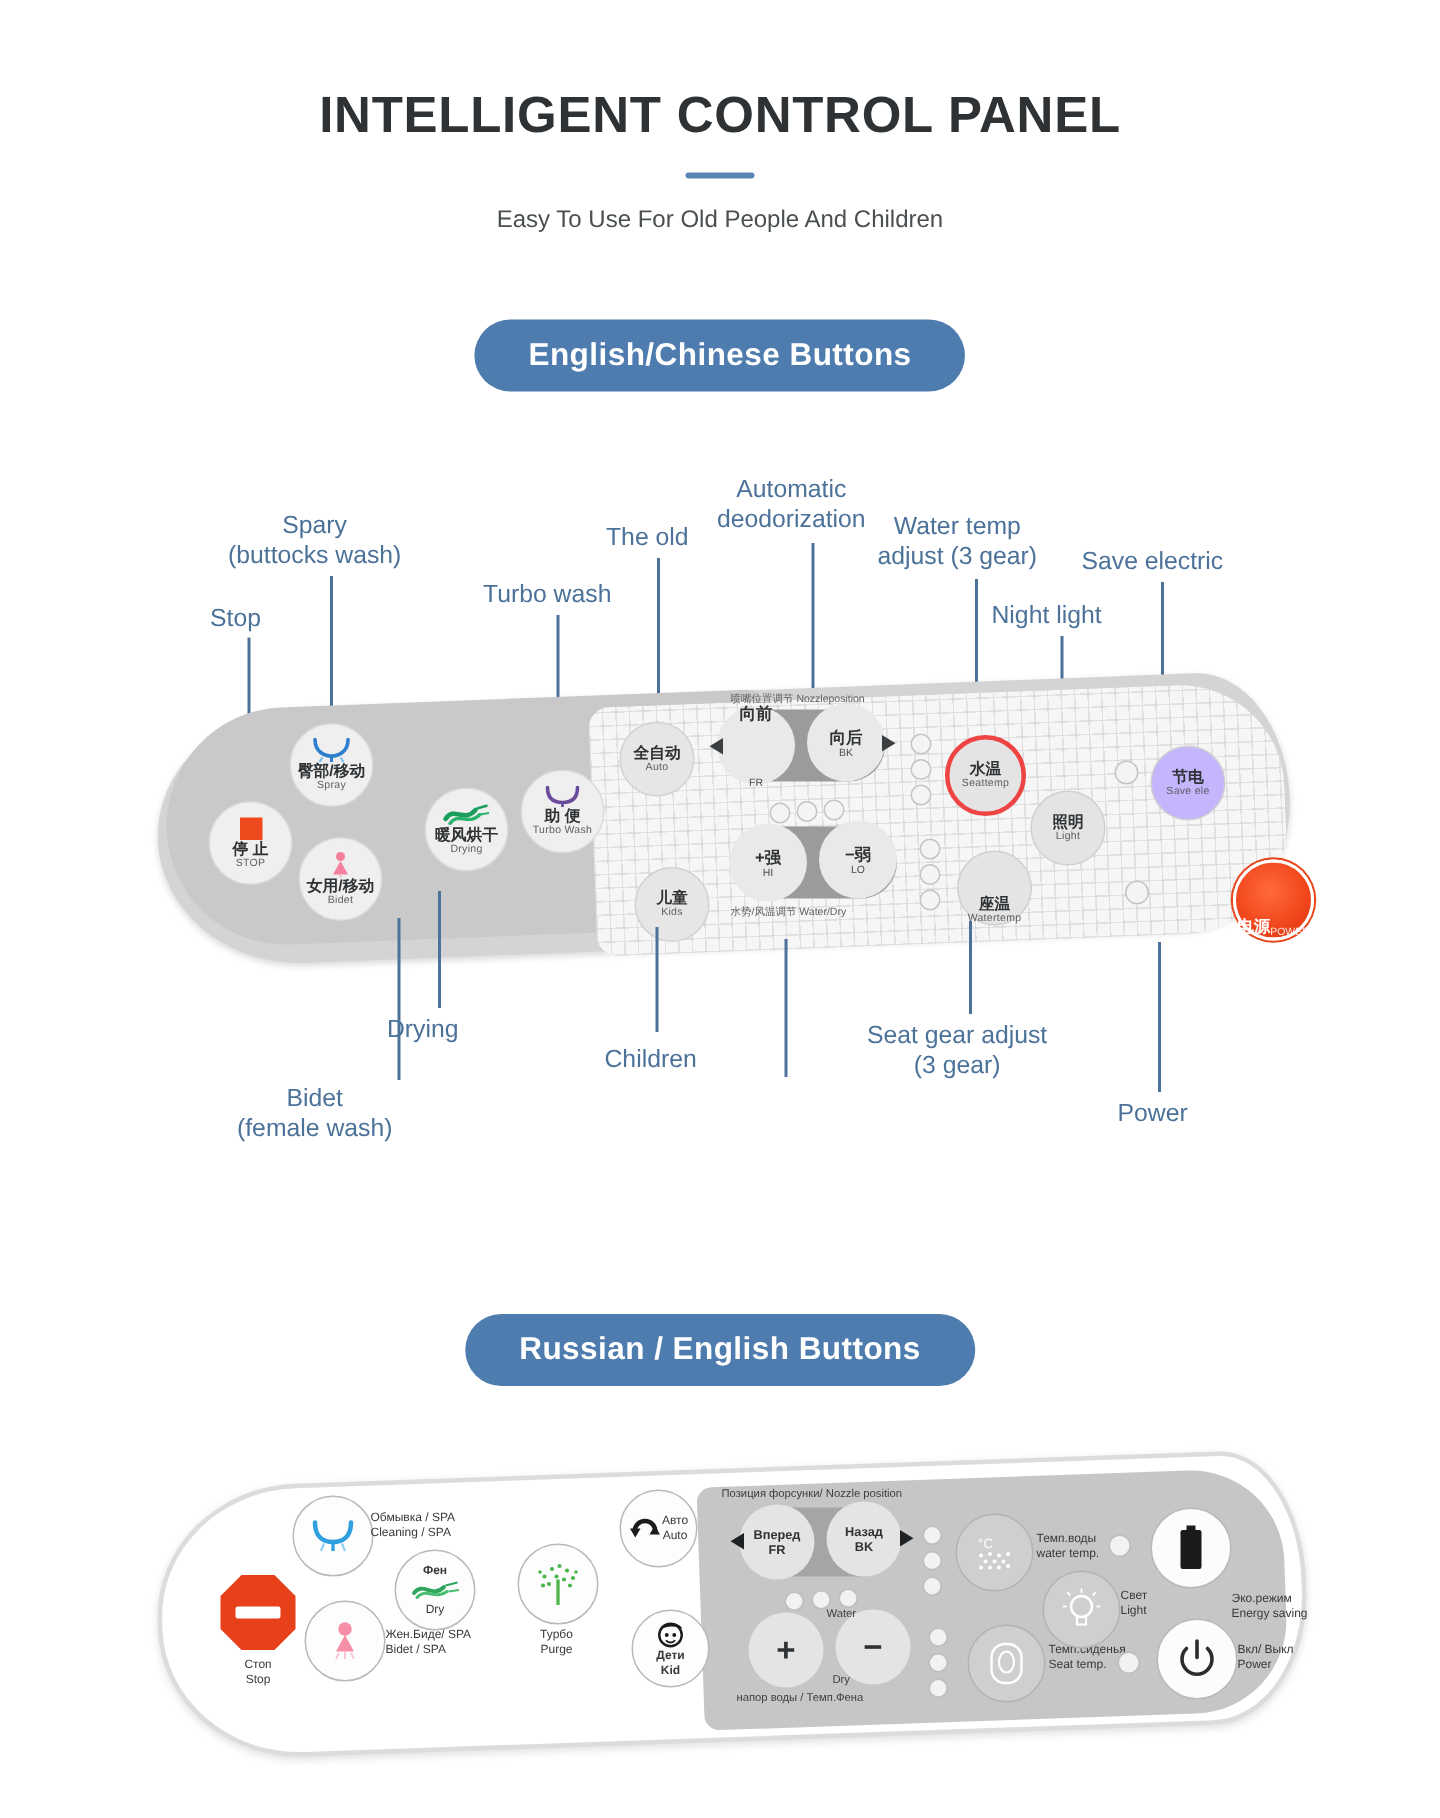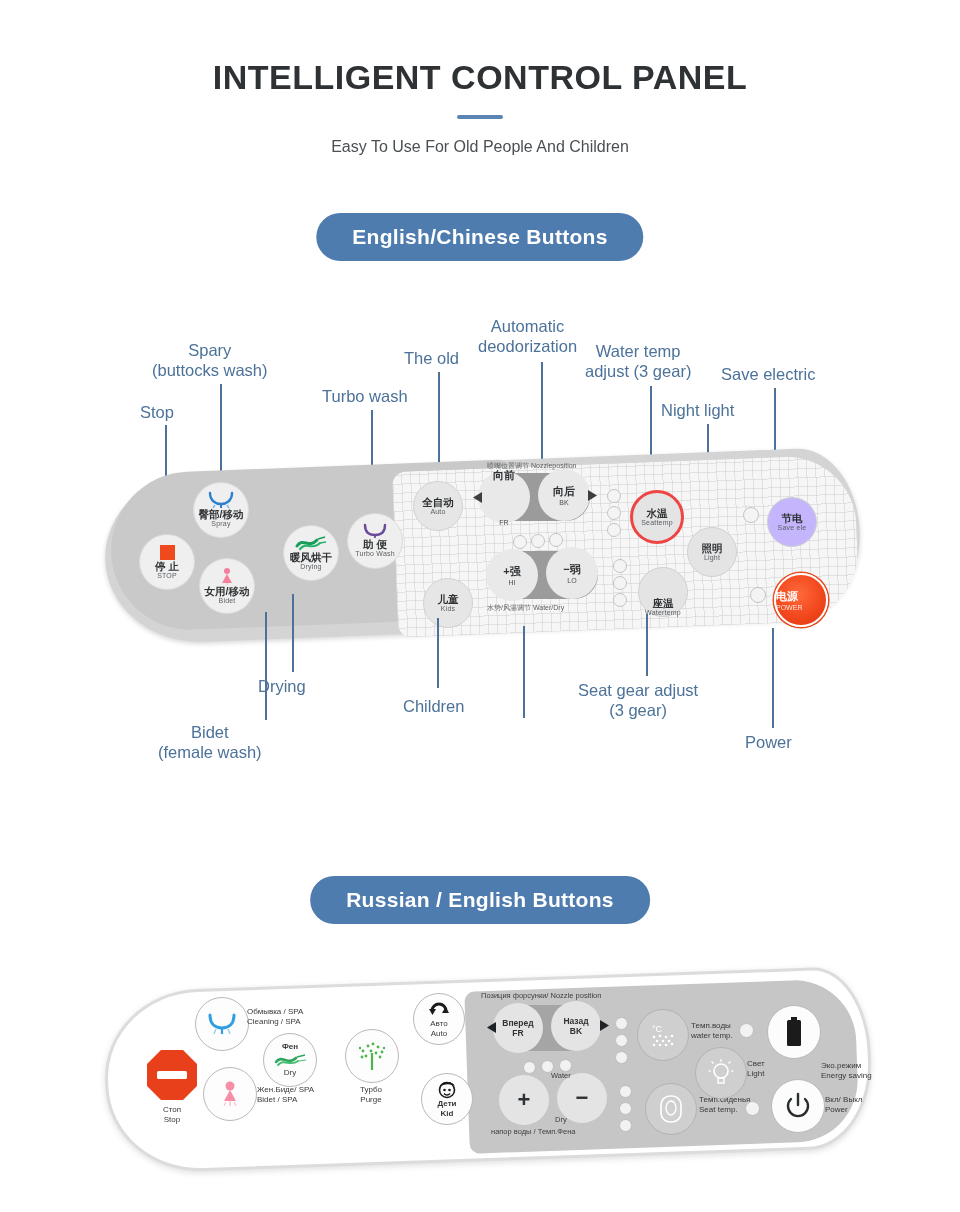--- a/index.html
+++ b/index.html
@@ -86,22 +86,23 @@
     position:absolute;font-size:7px;color:#5c6063;white-space:nowrap;
   }
   .led{
     position:absolute;width:12px;height:12px;border-radius:50%;
     background:#f4f4f4;border:1px solid #c4c4c4;
   }
   .power-btn{
     position:absolute;border-radius:50%;
     background:radial-gradient(circle at 45% 38%, #ff6a3a 0%, #f0441a 62%, #d8360f 100%);
     border:2px solid #fff;box-shadow:0 0 0 1.5px #e8481d;
-    display:flex;flex-direction:column;align-items:flex-start;justify-content:center;
+    display:flex;align-items:flex-end;justify-content:center;
     color:#fff;
+    margin-left:48px;
   }
   .power-btn .cn{font-size:11px;font-weight:bold;}
   .power-btn .en{font-size:7px;opacity:.85;}
 
   
   .panel2-wrap{position:absolute;left:95px;top:975px;width:775px;height:190px;}
   .p2-outline{
     position:absolute;left:10px;top:4px;width:760px;height:176px;
     background:#ffffff;border:3px solid #dcdcdc;
     border-radius:95px 55px 65px 95px/ 88px 88px 88px 88px;
@@ -435,21 +436,21 @@
               <circle cx="4" cy="7" r="1.2"></circle>
           </g>
         </svg>
       </span>
     </div>
     <div class="rlabel" style="left:250px;top:110px;width:52px;">
       <span class="ru">Турбо</span>
       <span class="en">Purge</span>
     </div>
 
-    <div class="rbtn" style="left:318px;top:18px;width:50px;height:50px;flex-direction:column;">
+    <div class="rbtn" style="left:318px;top:18px;width:50px;height:50px;flex-direction:row;">
       <span>
         <svg width="22" height="20" viewBox="0 0 22 20">
           <path d="M4,12 A7,7 0 1,1 18,12" stroke="#1b1b1b" stroke-width="3" fill="none"></path>
           <polygon points="1,10 8,10 4.5,16" fill="#1b1b1b"></polygon>
           <polygon points="14,14 21,14 17.5,8" fill="#1b1b1b"></polygon>
         </svg>
       </span>
       <span class="rlabel" style="position:static;">
         <span class="ru">Авто</span>
         <span class="en">Auto</span>

